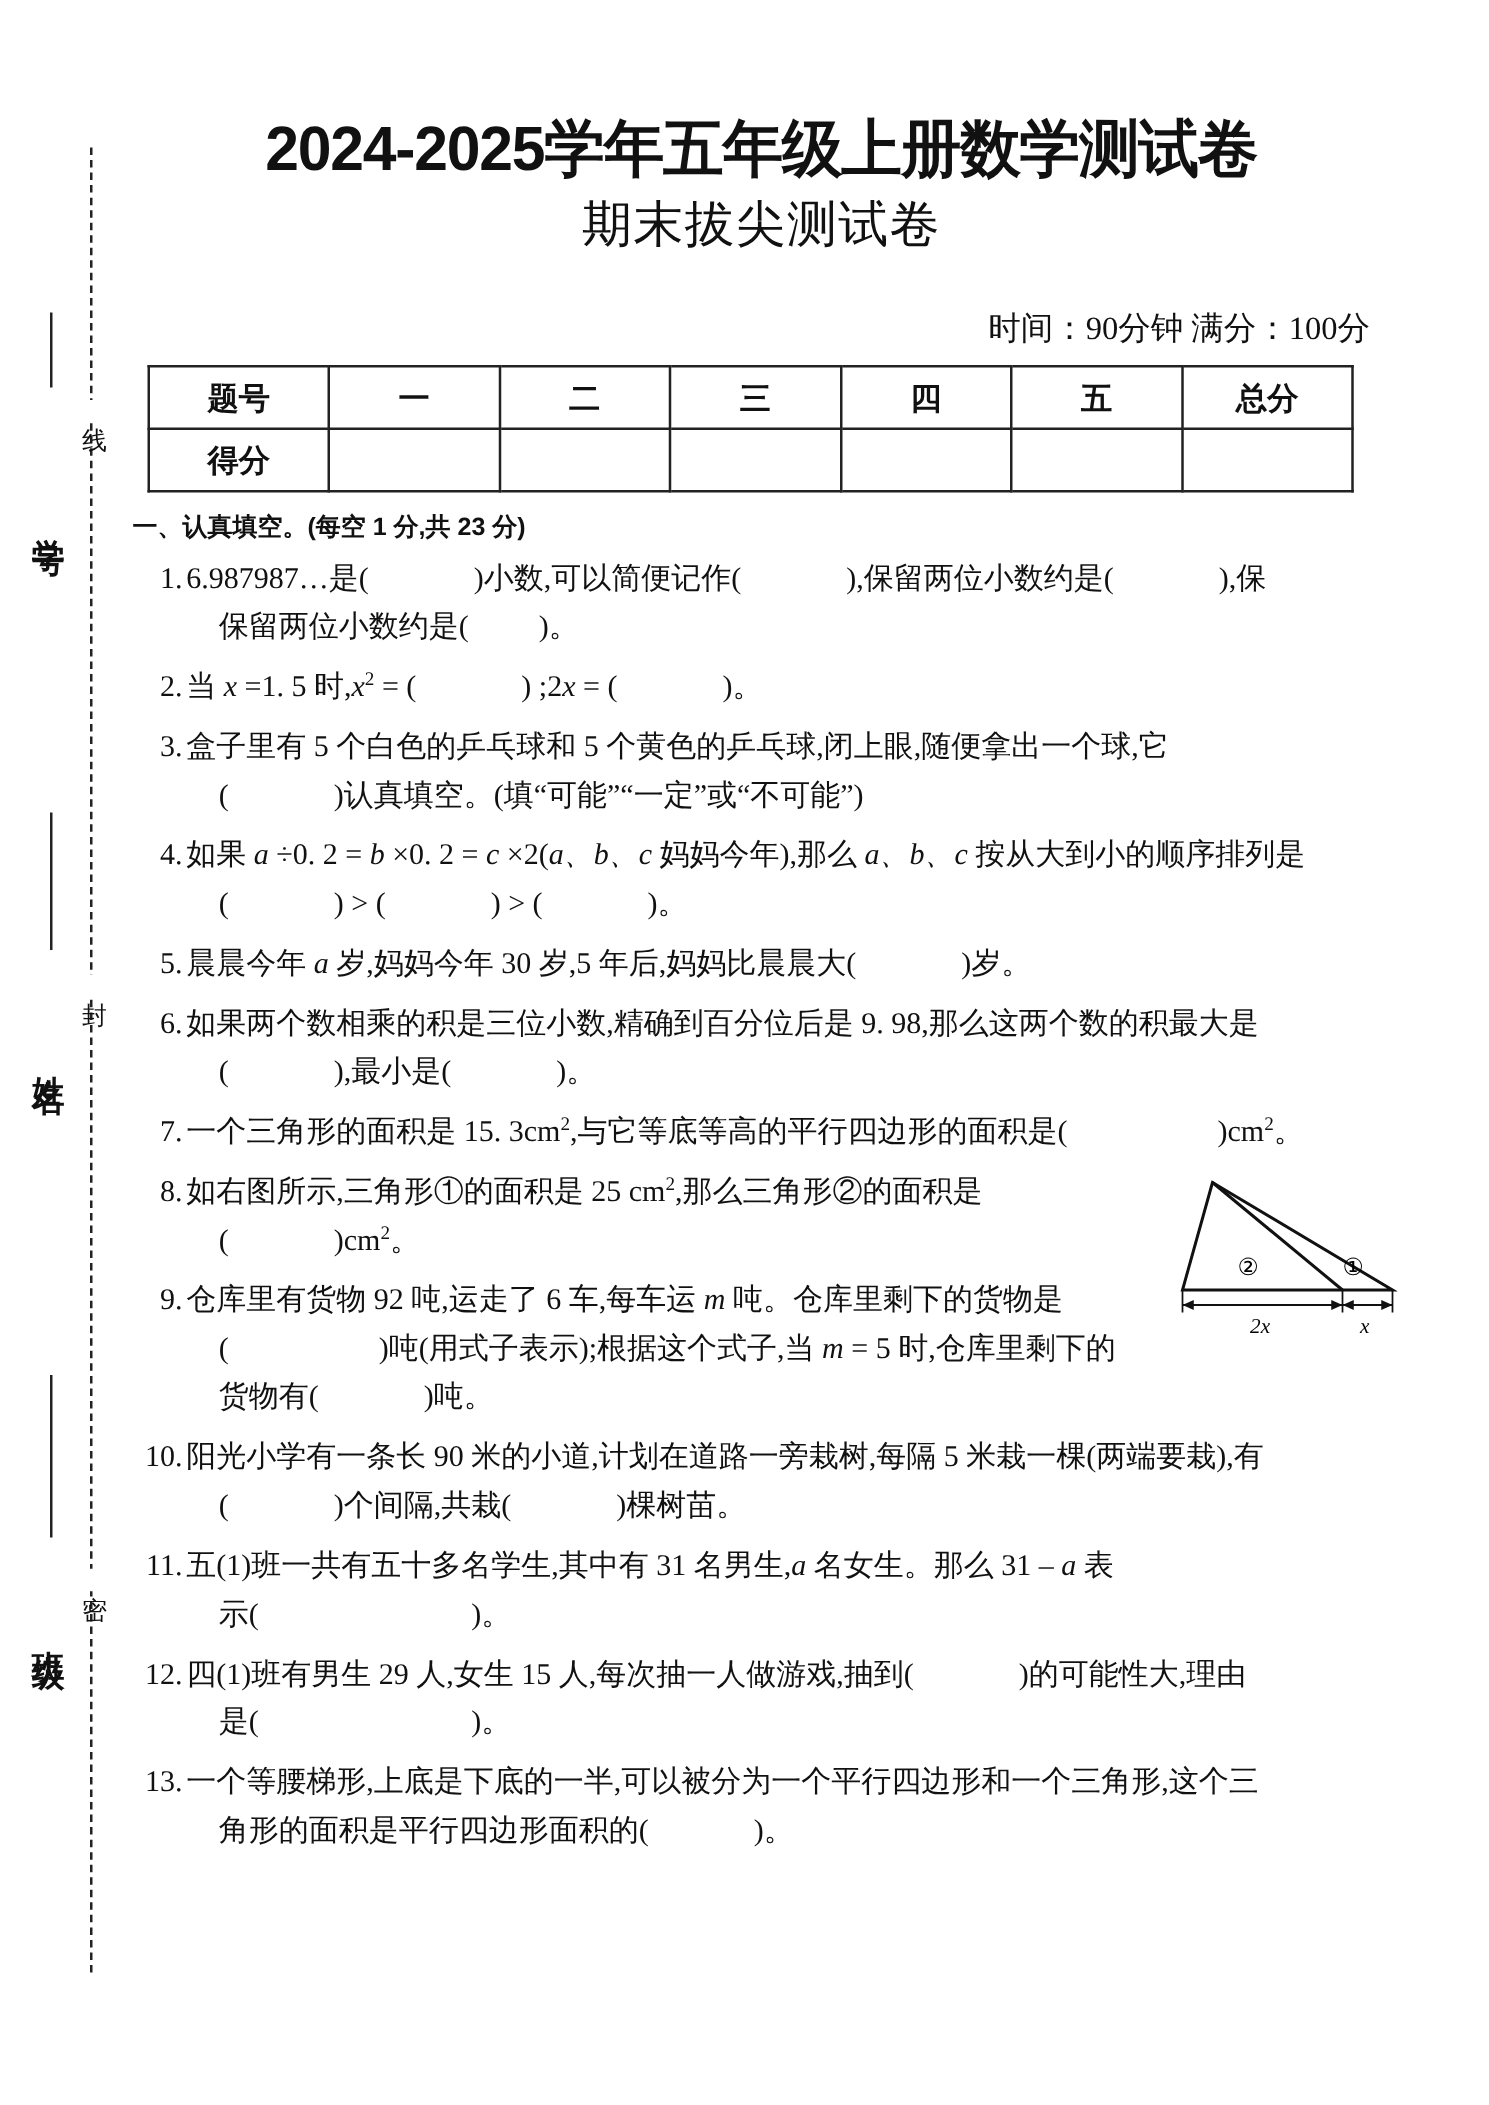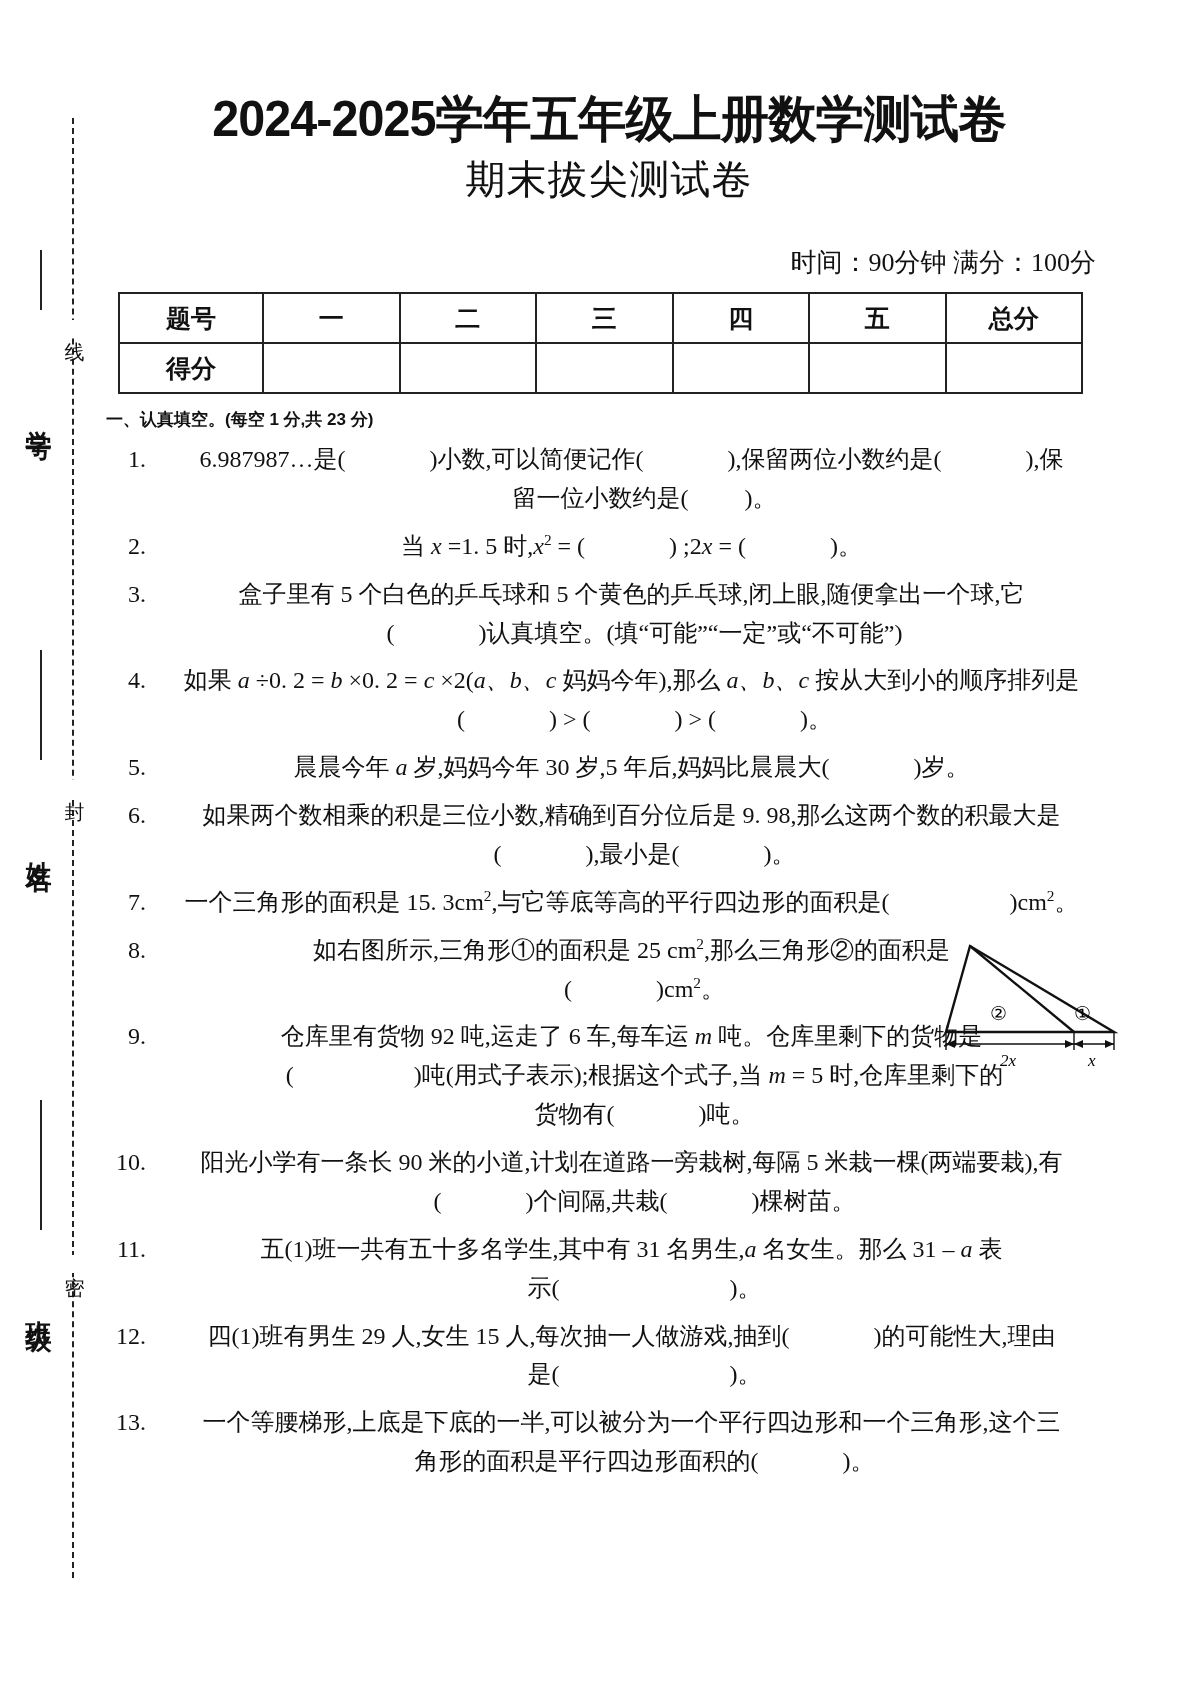--- a/index.html
+++ b/index.html
@@ -70,42 +70,42 @@
     text-align:center;
     font-size:25px;
     font-weight:bold;
     font-family:"Liberation Sans","DejaVu Sans",sans-serif;
   }
   table.score td.lbl{width:140px;border-radius:13px;}
 
   .sec-head{
     font-family:"Liberation Sans","DejaVu Sans",sans-serif;
     font-weight:bold;
-    font-size:17px;
+    font-size:20px;
     margin-top:14px;
     margin-left:2px;
   }
 
   ol.qlist{list-style:none;margin:0;padding:0;}
   .q{
     display:flex;
     font-size:24px;
     line-height:1.62;
     margin-top:9px;
     position:relative;
   }
   .qnum{
     flex:0 0 auto;
     text-align:right;
     padding-right:3px;
     min-width:42px;
     font-family:"Liberation Serif","DejaVu Serif",serif;
   }
   .qbody{flex:1 1 auto;}
-  .qline{display:block;text-align:center;}
+  .qline{display:block;}
   .qline.indent{padding-left:26px;}
   i.v{font-style:italic;font-family:"Liberation Serif","DejaVu Serif",serif;}
   sup{font-size:0.64em;vertical-align:super;}
   .blank{display:inline-block;}
   .bk-s{width:56px;}
   .bk-m{width:84px;}
   .bk-l{width:120px;}
   .bk-xl{width:170px;}
 
   
@@ -169,21 +169,21 @@
     </table>
 
   <div class="sec-head">一、认真填空。(每空 1 分,共 23 分)</div>
 
   <ol class="qlist">
 
     <li class="q">
       <span class="qnum">1.</span>
       <span class="qbody">
         <span class="qline"><span>6.987987…是(</span><span class="blank bk-m"></span><span>)小数,可以简便记作(</span><span class="blank bk-m"></span><span>),保留两位小数约是(</span><span class="blank bk-m"></span><span>),保</span></span>
-        <span class="qline indent"><span>留一位小数约是(</span><span class="blank bk-s"></span><span>)。</span></span>
+        <span class="qline indent"><span>保留两位小数约是(</span><span class="blank bk-s"></span><span>)。</span></span>
       </span>
     </li>
 
     <li class="q">
       <span class="qnum">2.</span>
       <span class="qbody">
         <span class="qline"><span>当 </span><i class="v">x</i><span> =1. 5 时,</span><i class="v">x</i><sup>2</sup><span> = (</span><span class="blank bk-m"></span><span>) ;2</span><i class="v">x</i><span> = (</span><span class="blank bk-m"></span><span>)。</span></span>
       </span>
     </li>
 

